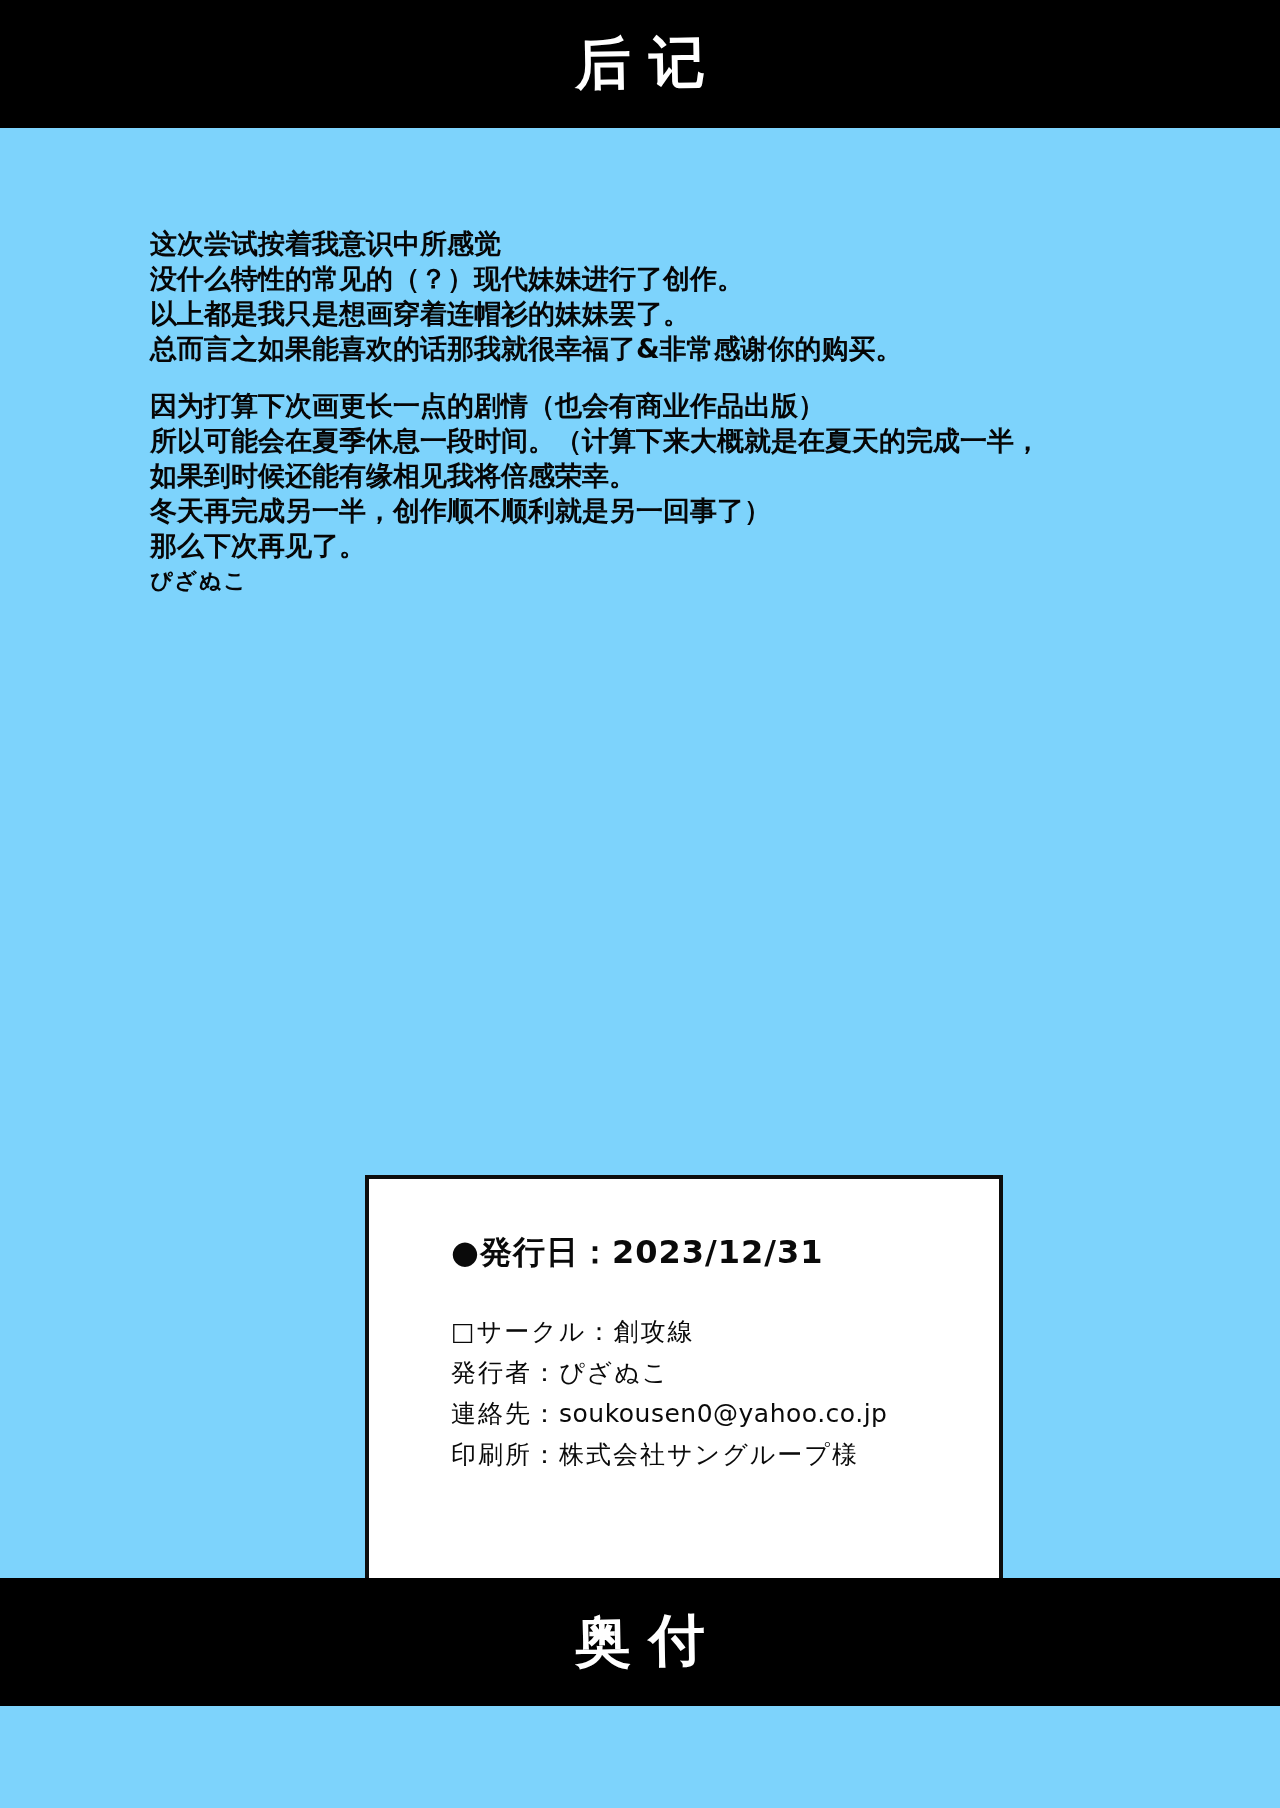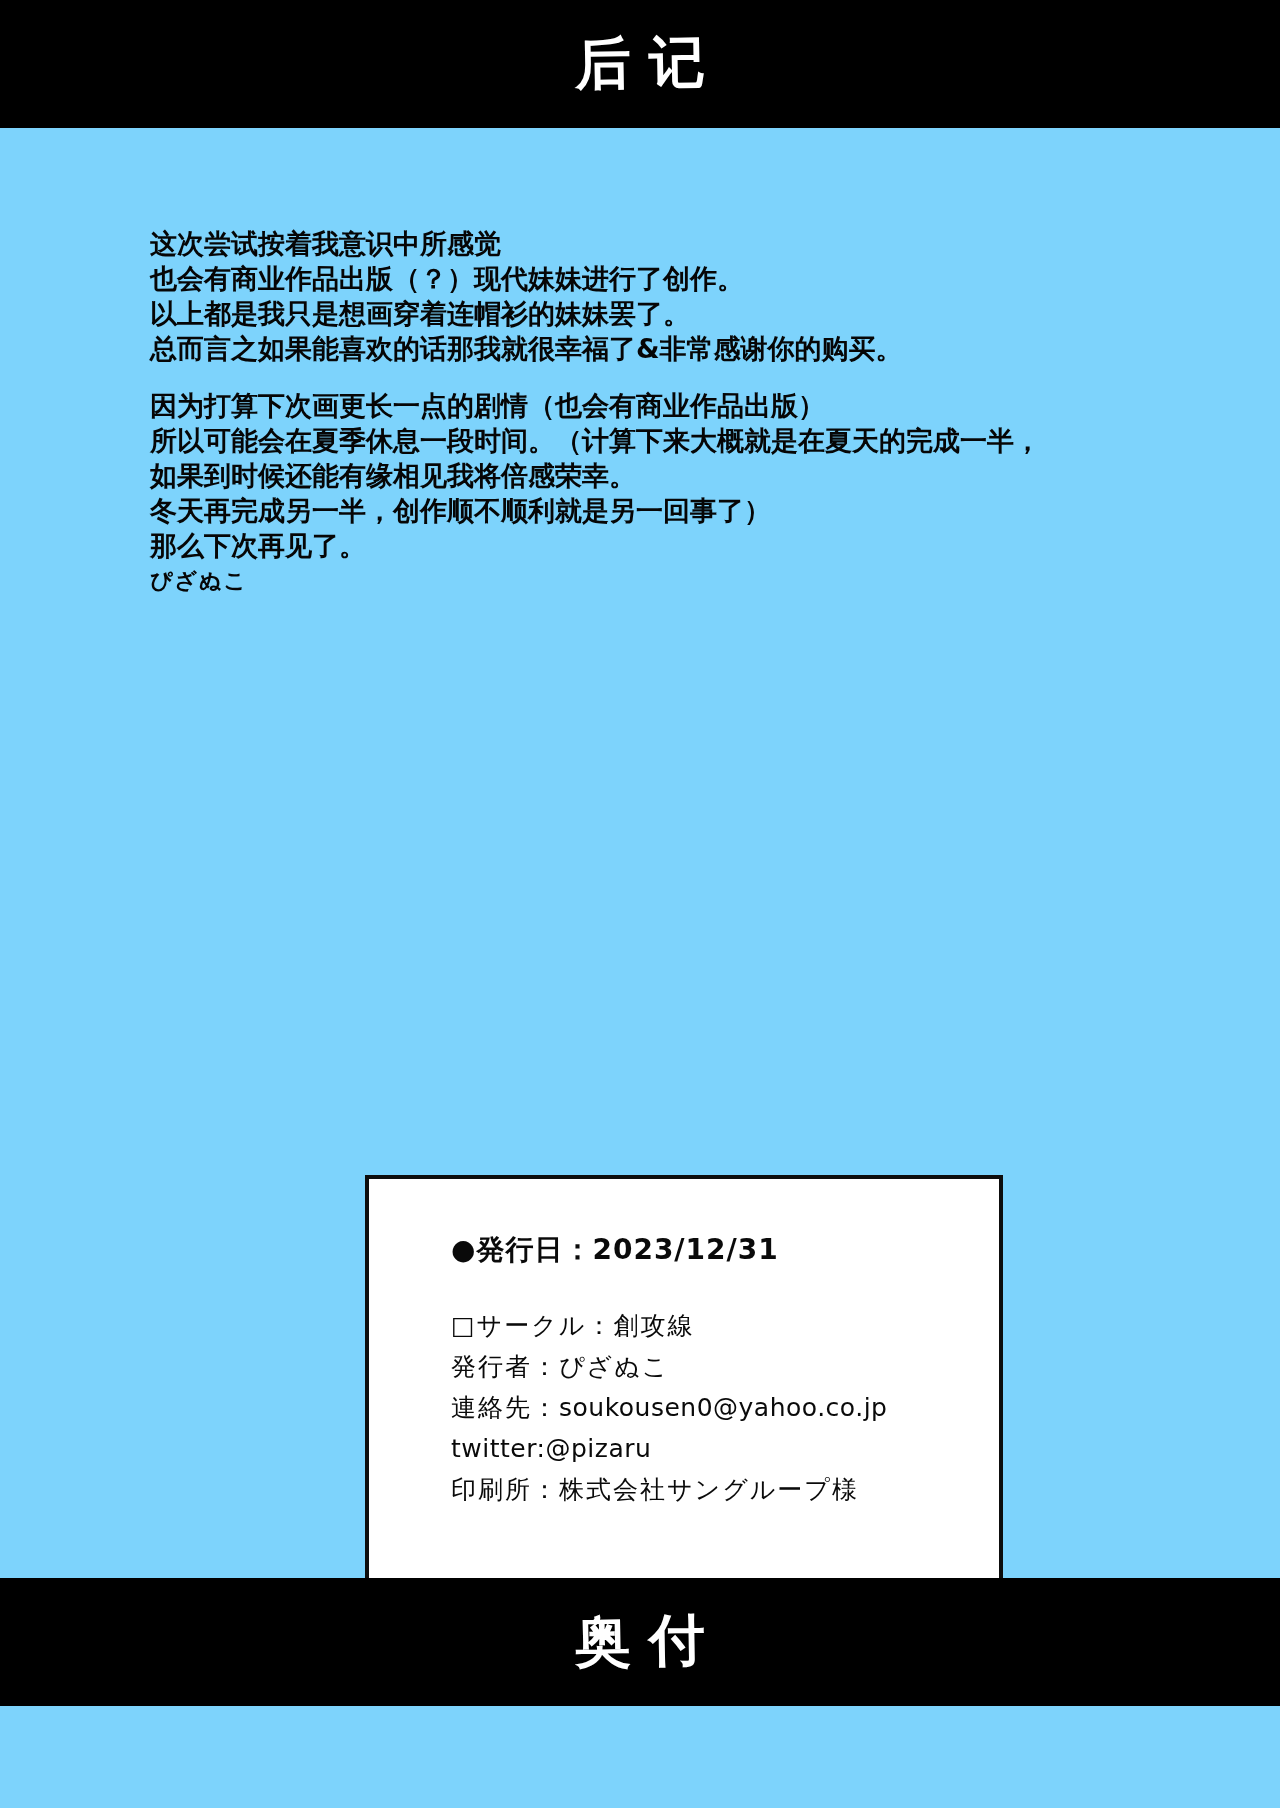--- a/index.html
+++ b/index.html
@@ -68,21 +68,21 @@
     width: 638px;
     height: 428px;
     border: 4px solid #0d0d0d;
     background: #ffffff;
     padding: 52px 20px 0 82px;
     color: #0a0a0a;
   }
   .pub-date {
     font-family: "DejaVu Sans", sans-serif;
     font-weight: 700;
-    font-size: 28px;
+    font-size: 32px;
     letter-spacing: 1px;
     margin-bottom: 36px;
     white-space: nowrap;
   }
   .c-line {
     font-size: 25px;
     line-height: 41px;
     white-space: nowrap;
   }
   .c-serif {
@@ -100,40 +100,39 @@
 
 <div class="page">
 
   <header class="band band-top">
     <div class="band-title">后记</div>
   </header>
 
   <main class="afterword">
     <div class="para1">
       <p>这次尝试按着我意识中所感觉</p>
-      <p>也会有商业作品出版（？）现代妹妹进行了创作。</p>
+      <p>没什么特性的常见的（？）现代妹妹进行了创作。</p>
       <p>以上都是我只是想画穿着连帽衫的妹妹罢了。</p>
       <p>总而言之如果能喜欢的话那我就很幸福了&amp;非常感谢你的购买。</p>
     </div>
     <div class="para2">
       <p>因为打算下次画更长一点的剧情（也会有商业作品出版）</p>
       <p>所以可能会在夏季休息一段时间。（计算下来大概就是在夏天的完成一半，</p>
       <p>如果到时候还能有缘相见我将倍感荣幸。</p>
       <p>冬天再完成另一半，创作顺不顺利就是另一回事了）</p>
       <p>那么下次再见了。</p>
     </div>
     <p class="signature">ぴざぬこ</p>
   </main>
 
   <section class="colophon-box">
     <p class="pub-date">●発行日：2023/12/31</p>
     <p class="c-line c-serif">□サークル：創攻線</p>
     <p class="c-line c-serif">発行者：ぴざぬこ</p>
     <p class="c-line c-serif"><span>連絡先：</span><span class="val">soukousen0@yahoo.co.jp</span></p>
-    <p class="c-line c-sans">twitter:@pizaru</p>
     <p class="c-line c-serif">印刷所：株式会社サングループ様</p>
   </section>
 
   <footer class="band band-bottom">
     <div class="band-title">奥付</div>
   </footer>
 
 </div>
 
 </body></html>

